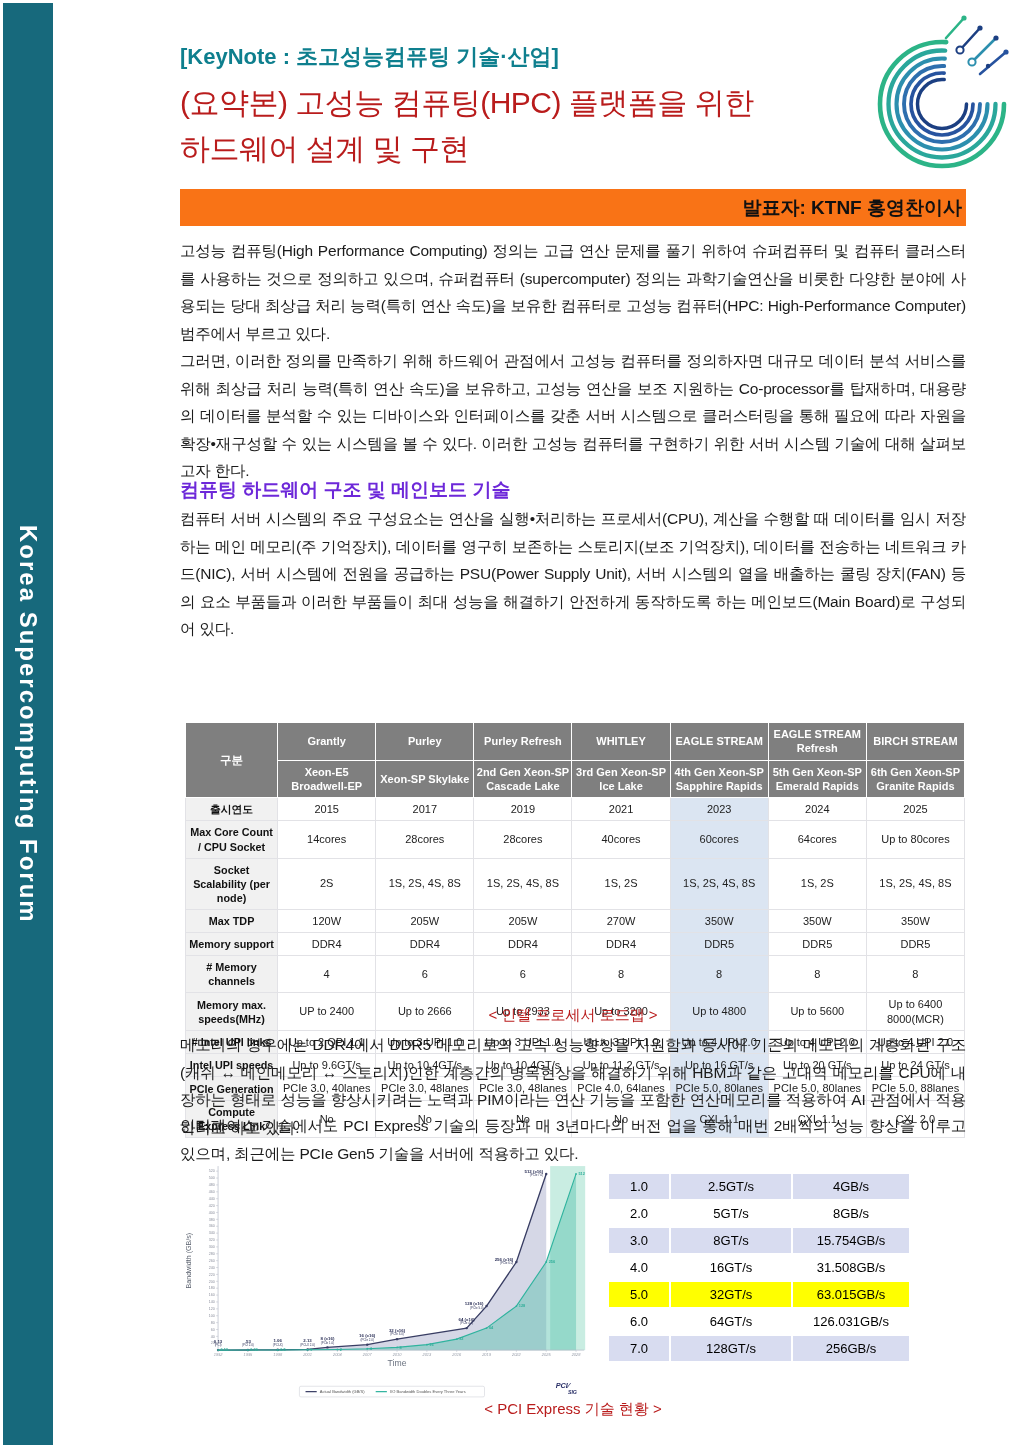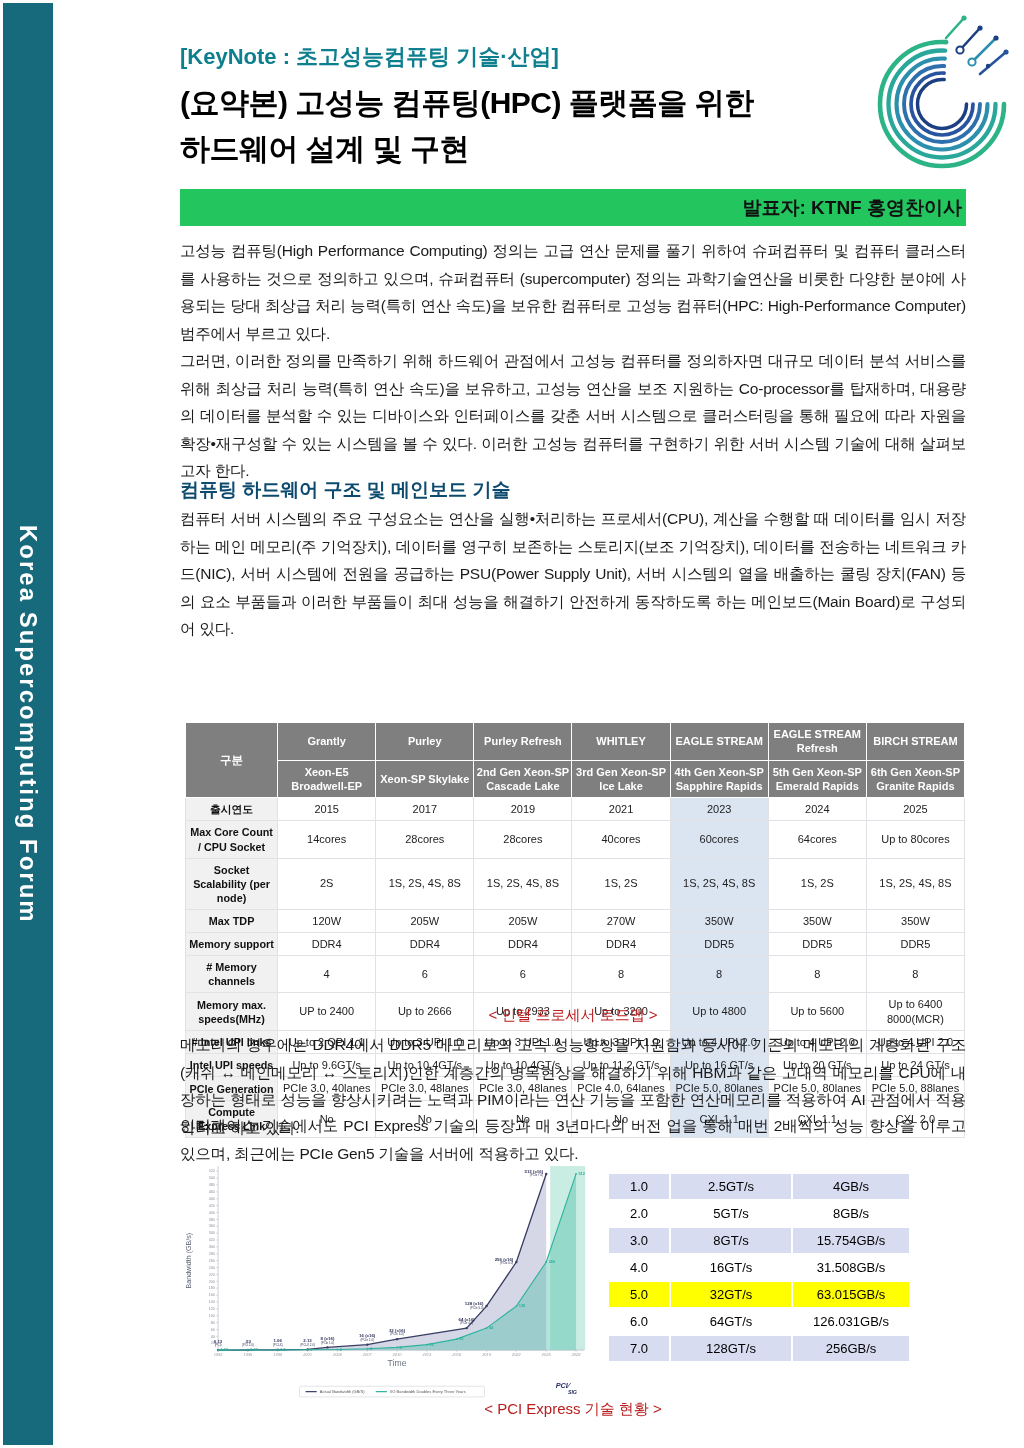--- a/index.html
+++ b/index.html
@@ -3,29 +3,29 @@
 <meta charset="utf-8">
 <style>
   html,body{margin:0;padding:0;background:#fff;}
   .page{position:relative;width:1024px;height:1448px;background:#fff;overflow:hidden;
         font-family:"Liberation Sans","DejaVu Sans",sans-serif;}
   .sidebar{position:absolute;left:3px;top:3px;width:50px;height:1442px;background:#17697c;
            display:flex;align-items:center;justify-content:center;}
   .sidebar-text{writing-mode:vertical-rl;color:#fff;font-weight:bold;font-size:24px;
                 letter-spacing:2px;white-space:nowrap;}
   .keynote{position:absolute;left:180px;top:42px;color:#0e7f8e;font-weight:bold;font-size:22px;}
-  .doc-title{position:absolute;left:180px;top:80px;width:700px;color:#000000;font-weight:bold;
+  .doc-title{position:absolute;left:180px;top:80px;width:700px;color:#b91c1c;font-weight:normal;
              font-size:30px;line-height:46px;letter-spacing:-0.5px;}
   .logo{position:absolute;left:876px;top:10px;width:140px;height:170px;}
-  .presenter-bar{position:absolute;left:180px;top:189px;width:786px;height:37px;background:#22c55e;
+  .presenter-bar{position:absolute;left:180px;top:189px;width:786px;height:37px;background:#f97316;
                  text-align:right;line-height:37px;font-weight:bold;font-size:19px;color:#111;
                  padding-right:4px;box-sizing:border-box;}
   .para{position:absolute;left:180px;width:786px;font-size:15.5px;line-height:27.5px;
         text-align:justify;color:#1b1b1b;letter-spacing:-0.2px;}
-  .section-heading{position:absolute;left:180px;top:477px;color:#0c4a6e;font-weight:bold;font-size:19px;}
+  .section-heading{position:absolute;left:180px;top:477px;color:#6d28d9;font-weight:bold;font-size:19px;}
   .caption{position:absolute;left:180px;width:786px;text-align:center;font-size:15px;color:#b91c1c;}
 
   
   .roadmap-wrap{position:absolute;left:185px;top:722px;width:780px;}
   table.roadmap{border-collapse:collapse;width:780px;table-layout:fixed;}
   table.roadmap th{background:#7f7f7f;color:#fff;font-size:11px;font-weight:bold;
                    border:1.5px solid #fff;padding:4px 2px;line-height:1.3;text-align:center;}
   table.roadmap th.corner{font-size:11.5px;}
   table.roadmap td{border:1px solid #e2e2e6;font-size:11px;color:#222;text-align:center;
                    padding:4px 3px;line-height:1.3;background:#fff;}

